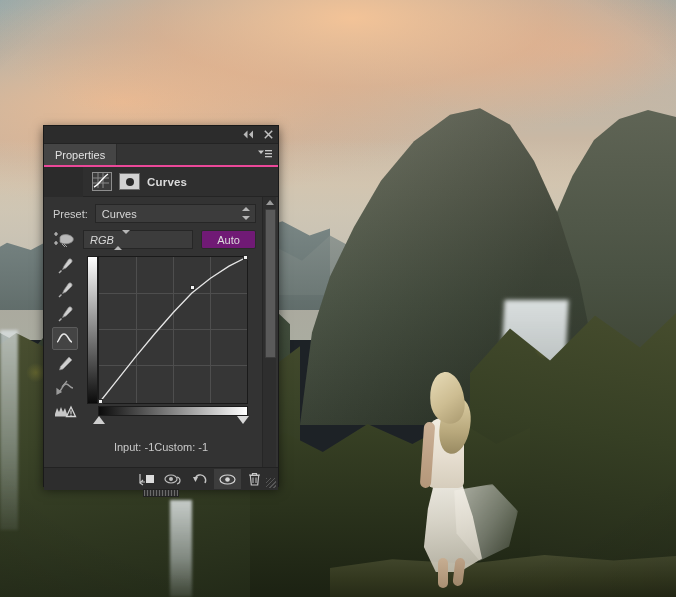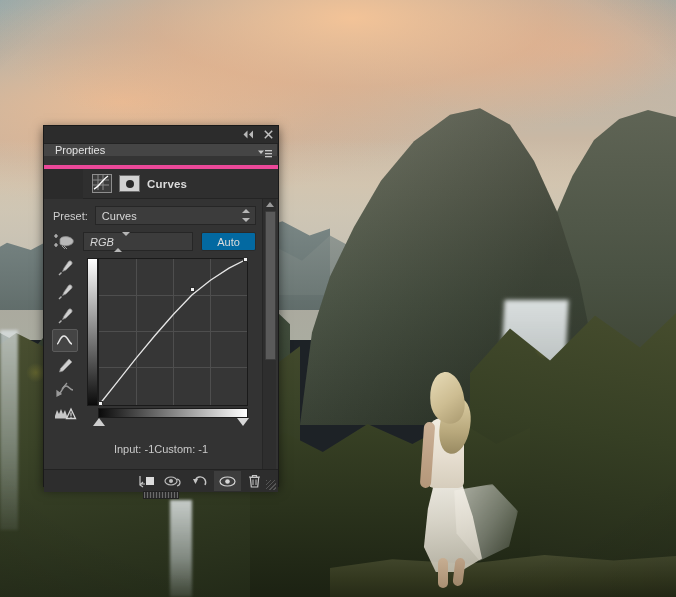--- a/index.html
+++ b/index.html
@@ -179,21 +179,21 @@
     height:17px;background:#2c2c2c;
     display:flex;align-items:center;justify-content:flex-end;
     padding-right:5px;gap:9px;
     border-bottom:1px solid #232323;
   }
   .tb-btn{color:#b9b9b9;font-size:10px;line-height:10px;cursor:default;}
   .tb-btn svg{display:block;}
 
   .tabstrip{
     height:21px;background:#343434;display:flex;align-items:stretch;
-    border-bottom:4px solid #ec4899;position:relative;flex-direction:column;
+    border-bottom:2px solid #ec4899;position:relative;
   }
   .tab{
     background:#454545;padding:0 11px;display:flex;align-items:center;
     font-size:11px;color:#e2e2e2;border-right:1px solid #2b2b2b;
   }
   .tabfill{flex:1;background:#343434;}
   .menu-ico{
     position:absolute;right:6px;top:5px;width:14px;height:11px;
   }
 
@@ -233,21 +233,21 @@
 
   .row-channel{
     display:flex;align-items:center;gap:8px;padding:2px 22px 6px 9px;
   }
   .ico-hand{width:22px;height:18px;flex:0 0 22px;}
   .sel-rgb{
     width:100px;height:17px;background:#3c3c3c;border:1px solid #262626;
     display:flex;align-items:center;padding:0 6px;font-size:11px;color:#d8d8d8;position:relative;font-style:italic;
   }
   .btn-auto{
-    width:55px;height:17px;background:#0369a1;border:1px solid #2a2a2a;border-radius:2px;
+    width:55px;height:17px;background:#701a75;border:1px solid #2a2a2a;border-radius:2px;
     display:flex;align-items:center;justify-content:center;font-size:11px;color:#dcdcdc;
   }
 
   .graphwrap{position:relative;padding-left:9px;padding-right:22px;}
   .tools{
     position:absolute;left:7px;top:0;width:27px;
     display:flex;flex-direction:column;align-items:center;gap:3px;
   }
   .tool{width:24px;height:21px;display:flex;align-items:center;justify-content:center;}
   .tool.sel{background:#444;border:1px solid #5b5b5b;border-radius:2px;}

